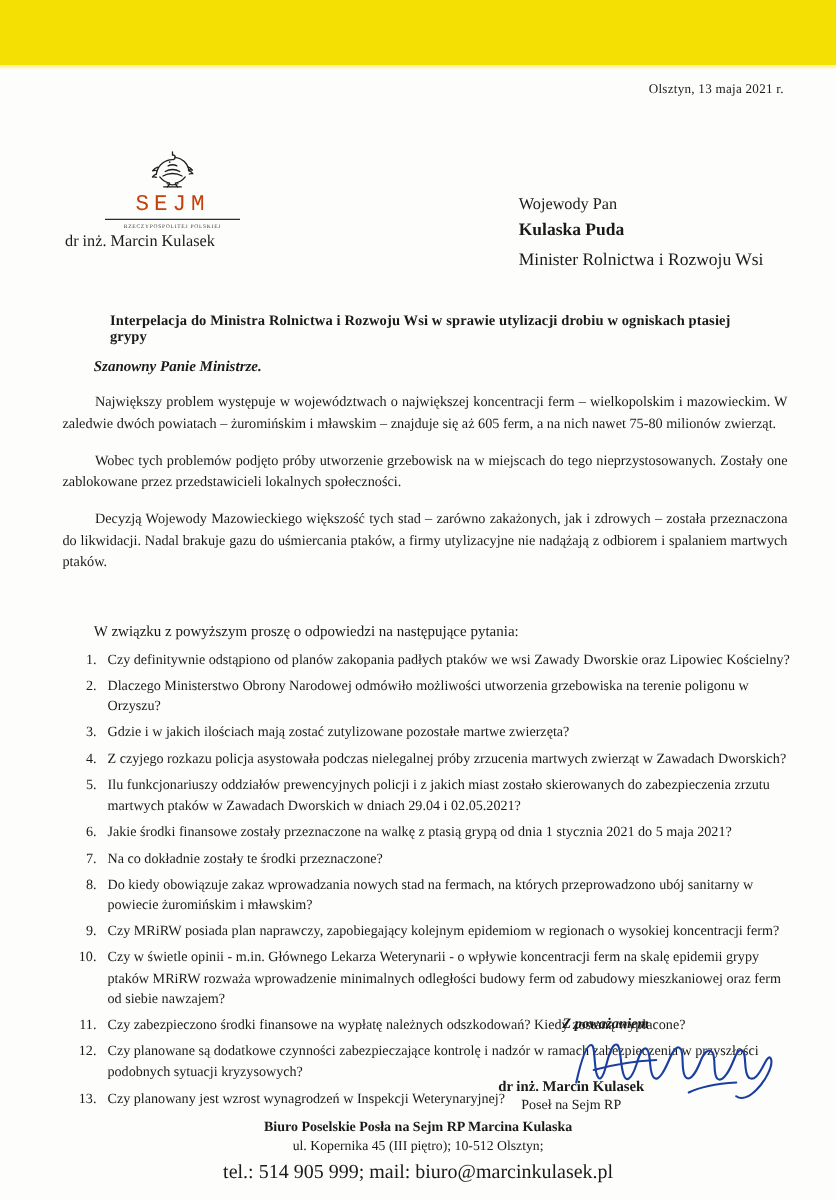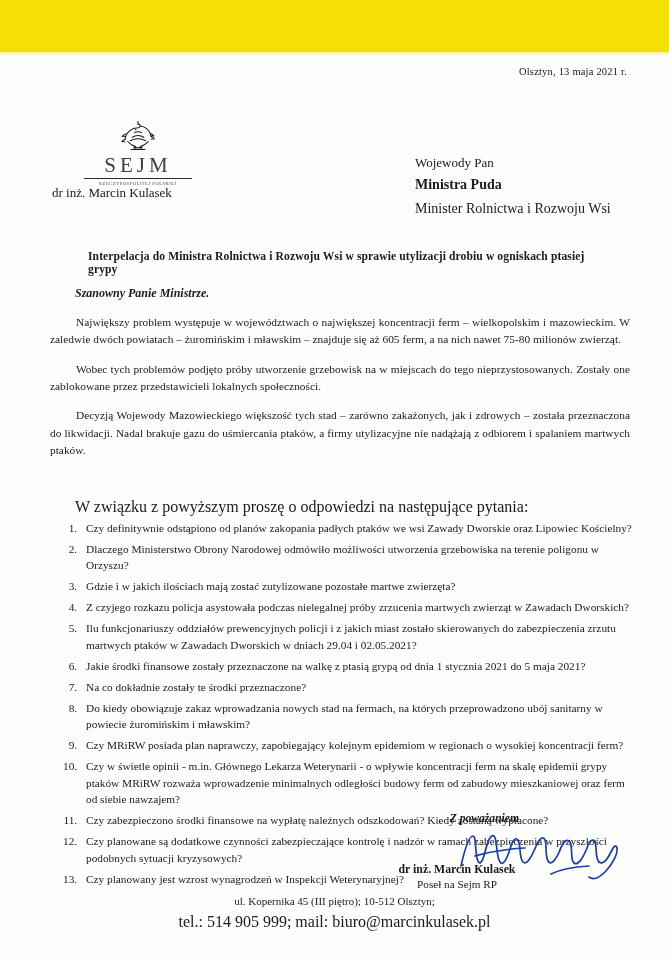--- a/index.html
+++ b/index.html
@@ -72,26 +72,26 @@
     width: 120px;
     text-align: center;
   }
   .logo-eagle {
     width: 42px;
     height: 34px;
     margin: 0 auto 1px auto;
     display: block;
   }
   .logo-word {
-    font-family: Liberation Serif, serif;
-    font-size: 21px;
+    font-family: Liberation Mono, monospace;
+    font-size: 18px;
     letter-spacing: 4px;
     font-weight: 400;
     line-height: 1;
-    color: #404040;
+    color: #c2410c;
   }
   .logo-sub {
     font-size: 4.4px;
     letter-spacing: 0.6px;
     color: #444;
     margin-top: 2px;
     white-space: nowrap;
   }
   .logo-rule {
     width: 108px;
@@ -144,21 +144,21 @@
   }
   .body-text p {
     margin: 0 0 12px 0;
     text-indent: 26px;
   }
   .q-intro {
     position: absolute;
     left: 75px;
     top: 446px;
     width: 555px;
-    font-size: 16px;
+    font-size: 12px;
   }
   .questions {
     position: absolute;
     left: 50px;
     top: 468px;
     width: 585px;
     font-size: 11.3px;
     line-height: 1.46;
   }
   .questions ol {
@@ -247,21 +247,21 @@
       </svg>
       <div class="logo-word">SEJM</div>
       <div class="logo-rule"></div>
       <div class="logo-sub">RZECZYPOSPOLITEJ POLSKIEJ</div>
     </div>
 
     <div class="sender-name">dr inż. Marcin Kulasek</div>
 
     <div class="addressee">
       <div class="a1">Wojewody Pan</div>
-      <div class="a2">Ministra Puda</div>
+      <div class="a2">Kulaska Puda</div>
       <div class="a3">Minister Rolnictwa i Rozwoju Wsi</div>
     </div>
 
     <div class="subject">Interpelacja do Ministra Rolnictwa i Rozwoju Wsi w sprawie utylizacji drobiu w ogniskach ptasiej grypy</div>
 
     <div class="salutation">Szanowny Panie Ministrze.</div>
 
     <div class="body-text">
       <p>Największy problem występuje w województwach o największej koncentracji ferm – wielkopolskim i mazowieckim. W zaledwie dwóch powiatach – żuromińskim i mławskim – znajduje się aż 605 ferm, a na nich nawet 75-80 milionów zwierząt.</p>
       <p>Wobec tych problemów podjęto próby utworzenie grzebowisk na w miejscach do tego nieprzystosowanych. Zostały one zablokowane przez przedstawicieli lokalnych społeczności.</p>
@@ -298,18 +298,19 @@
         <path d="M144 40 C148 43, 152 38, 156 30 C159 24, 161 22, 162 26 C163 31, 158 42, 150 50 C144 56, 138 58, 134 55"></path>
         <path d="M20 34 C34 30, 52 27, 70 26"></path>
         <path d="M96 52 C104 48, 118 45, 134 44"></path>
       </g>
     </svg>
 
     <div class="sig-name">dr inż. Marcin Kulasek</div>
     <div class="sig-role">Poseł na Sejm RP</div>
 
     <div class="footer">
+      <div class="f1">Biuro Poselskie Posła na Sejm RP Marcina Kulaska</div>
       <div class="f2">ul. Kopernika 45 (III piętro); 10-512 Olsztyn;</div>
       <div class="f3">tel.: 514 905 999; mail: biuro@marcinkulasek.pl</div>
     </div>
 
   </div>
 </div>
 
 </body></html>

